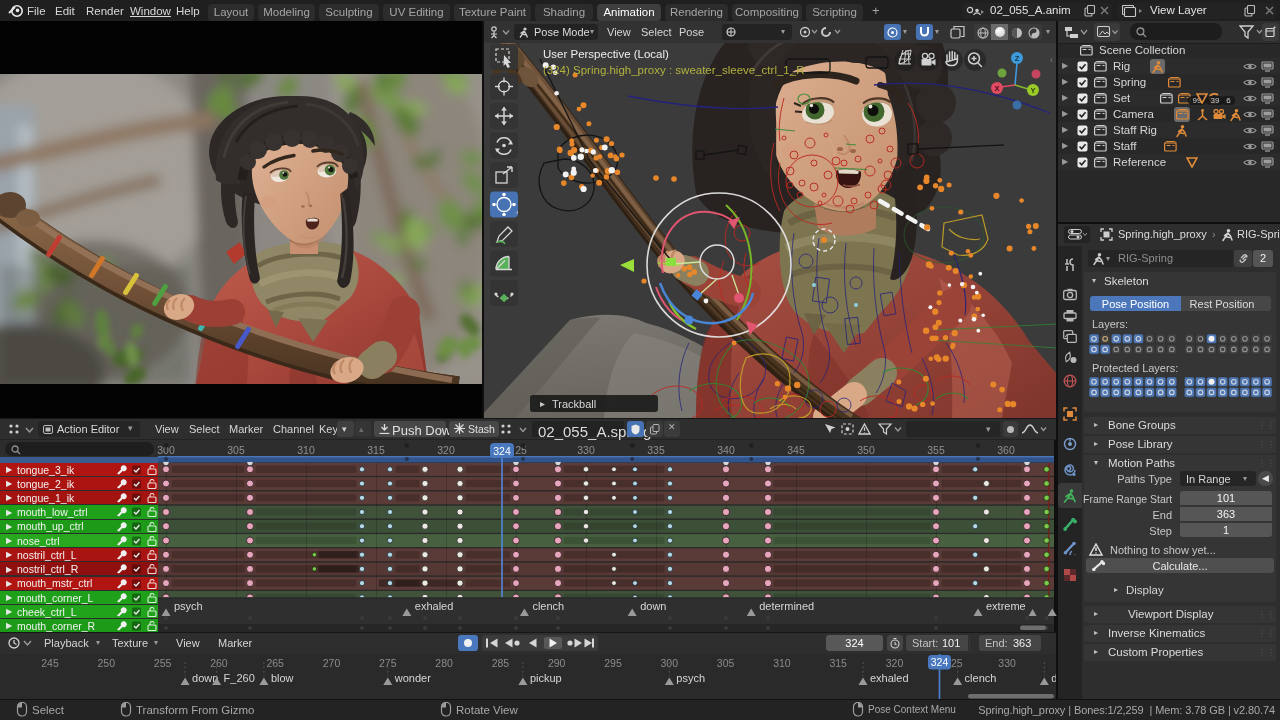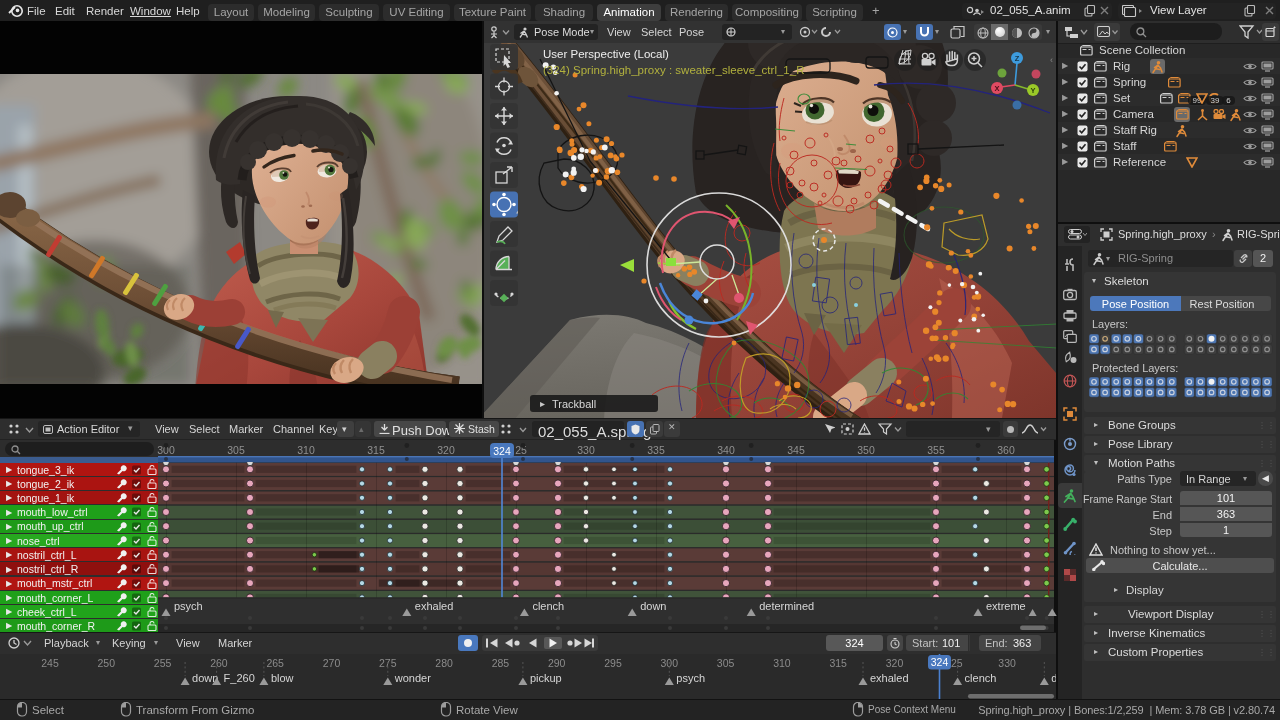--- a/index.html
+++ b/index.html
@@ -653,21 +653,21 @@
 <rect x="862" y="185.5" width="26" height="4.5" rx="2.2" fill="#6e6e6e"></rect>
 </svg>
 <div class="abs" style="left:0px;top:632px;width:1056px;height:22px;background:#2e2e2e;border-radius:0px;border-top:1px solid #161616;"></div>
 <svg class="abs" style="left:8px;top:637px" width="26" height="12" viewBox="0 0 26 12">
 <circle cx="6" cy="6" r="5" fill="none" stroke="#cfcfcf" stroke-width="1.3"></circle>
 <path d="M6,3 v3 l2.5,1.5" fill="none" stroke="#cfcfcf" stroke-width="1.3"></path>
 <path d="M16,4 l3.5,4 l3.5,-4" fill="none" stroke="#9a9a9a" stroke-width="1.4"></path>
   </svg>
 <div class="txt" style="left:44px;top:637px;font-size:11px;color:#d5d5d5;font-weight:normal;">Playback</div>
 <div class="txt" style="left:96px;top:638px;color:#9a9a9a;font-size:8px">▾</div>
-<div class="txt" style="left:112px;top:637px;font-size:11px;color:#d5d5d5;font-weight:normal;">Keying</div>
+<div class="txt" style="left:112px;top:637px;font-size:11px;color:#d5d5d5;font-weight:normal;">Texture</div>
 <div class="txt" style="left:154px;top:638px;color:#9a9a9a;font-size:8px">▾</div>
 <div class="txt" style="left:176px;top:637px;font-size:11px;color:#d5d5d5;font-weight:normal;">View</div>
 <div class="txt" style="left:218px;top:637px;font-size:11px;color:#d5d5d5;font-weight:normal;">Marker</div>
 <div class="abs" style="left:458px;top:635px;width:20px;height:16px;background:#4978be;border-radius:3px;"></div>
 <div class="abs" style="left:464px;top:639px;width:8px;height:8px;border-radius:50%;background:#f0f0f0"></div>
 <div class="abs" style="left:482px;top:635px;width:116px;height:16px;background:#3a3a3a;border-radius:3px;"></div>
 <svg class="abs" style="left:482px;top:635px" width="116" height="16" viewBox="0 0 116 16">
     <rect x="4" y="3.5" width="2" height="9" fill="#d6d6d6"></rect>
     <path d="M15.5,3.5 L8,8 L15.5,12.5 z" fill="#d6d6d6"></path>
     <path d="M30.5,3.5 L23,8 L30.5,12.5 z" fill="#d6d6d6"></path>

